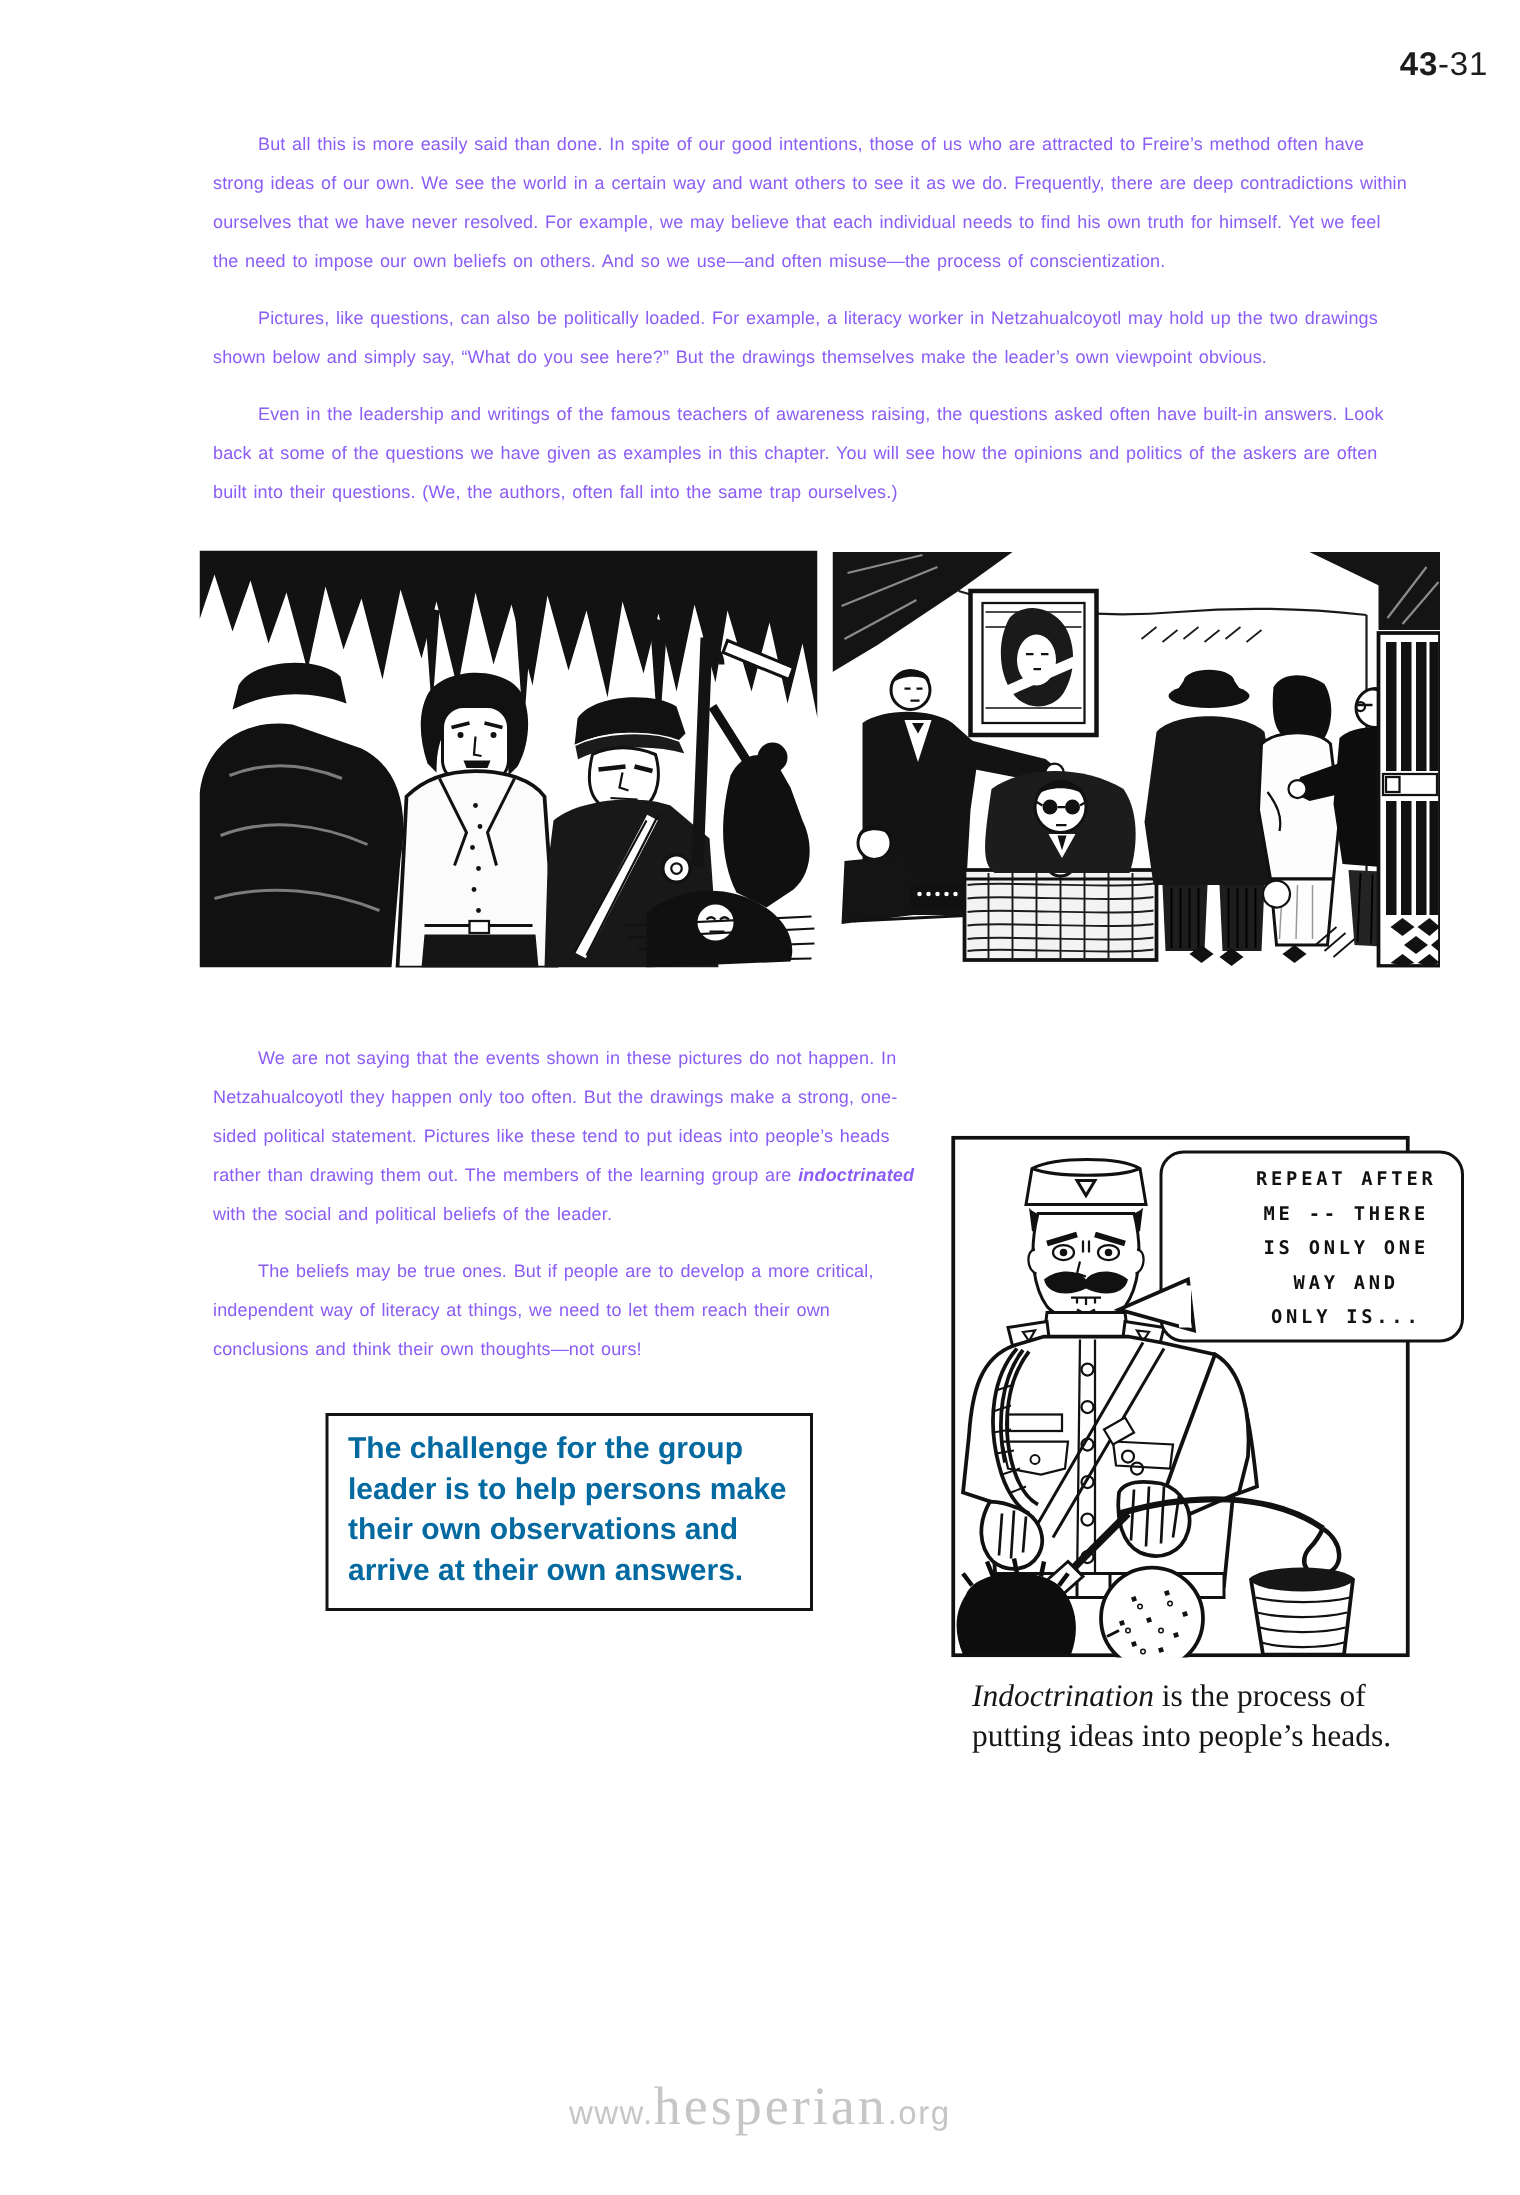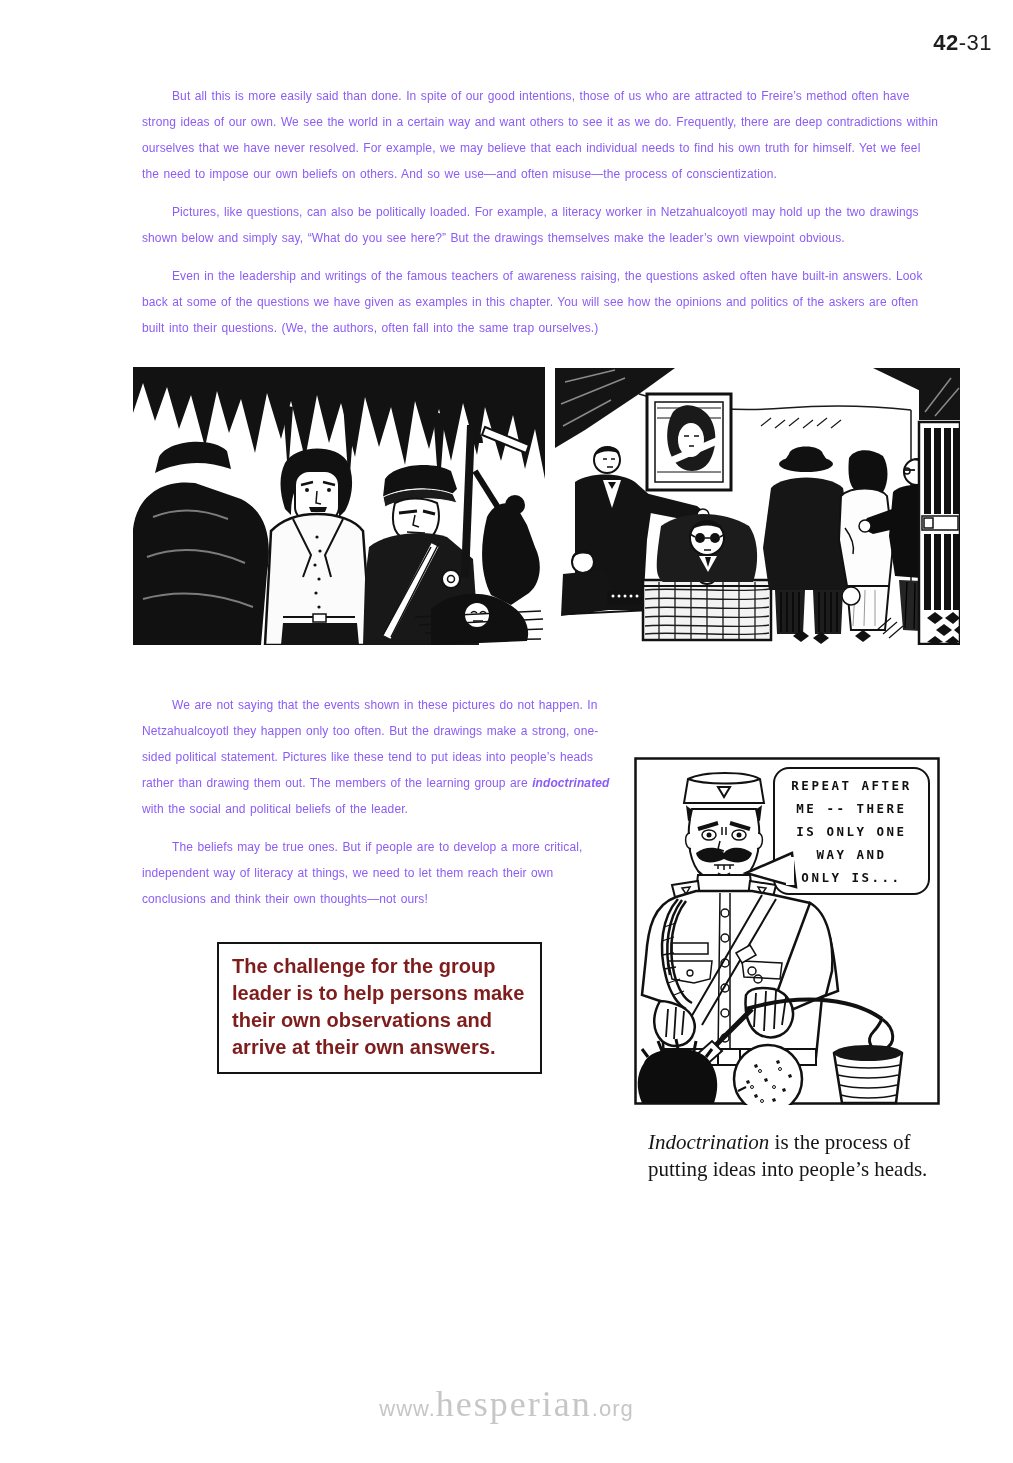--- a/index.html
+++ b/index.html
@@ -10,42 +10,42 @@
   .col{position:absolute;left:142px;top:83px;width:798px;}
   .para{margin:0 0 12px 0;font-size:12px;line-height:26px;text-indent:30px;
         letter-spacing:.1px;word-spacing:1px;color:#8b5cf6;}
   .para:last-child{margin-bottom:0;}
   .em-bi{font-weight:bold;font-style:italic;}
   .pics-row{margin:26px 0 0 -9px;width:827px;height:278px;display:flex;gap:10px;}
   .pic{background:#fff;}
   .wrap-section{margin-top:47px;}
   .wrap-section::after{content:"";display:block;clear:both;}
   .soldier-figure{float:right;width:306px;margin:65px 0 0 14px;position:relative;}
-  .soldier-caption{margin-top:24px;padding-left:14px;width:282px;
+  .soldier-caption{margin-top:12px;padding-left:14px;width:282px;
       font-family:"Liberation Serif",serif;font-size:21px;line-height:27px;color:#161616;}
   .soldier-caption .cap-em{font-style:italic;}
   .speech-bubble{position:absolute;left:139px;top:10px;width:153px;height:124px;
       background:#fff;border:2.5px solid #121212;border-radius:16px;
       display:flex;flex-direction:column;justify-content:center;align-items:center;
       font-family:"DejaVu Sans Mono",monospace;font-size:12.5px;font-weight:bold;
-      letter-spacing:2.5px;line-height:23px;color:#111;text-align:center;}
+      letter-spacing:2.5px;line-height:23px;color:#111;text-align:center;padding-left:46px;}
   .challenge-box{margin:30px 0 0 75px;width:296px;border:2.5px solid #141414;
-      padding:9px 12px 11px 13px;font-weight:bold;font-size:20px;line-height:27px;color:#7f1d1d;}
+      padding:9px 12px 11px 13px;font-weight:bold;font-size:20px;line-height:27px;color:#0369a1;}
   .footer-logo{position:absolute;left:0;right:0;top:1383px;text-align:center;color:#c6c6c6;}
   .footer-line1{font-size:22px;letter-spacing:1px;}
   .footer-line1 .brand{font-family:"Liberation Serif",serif;font-size:36px;letter-spacing:2px;}
   .footer-line2{font-size:24px;letter-spacing:2px;margin-top:-6px;}
   svg{display:block;}
 </style>
 </head>
 <body>
 
 <div class="page">
 
-  <div class="page-number"><b>42</b><span>-31</span></div>
+  <div class="page-number"><b>43</b><span>-31</span></div>
 
   <div class="col">
 
     <p class="para">But all this is more easily said than done. In spite of our good intentions, those of us who are attracted to Freire’s method often have strong ideas of our own. We see the world in a certain way and want others to see it as we do. Frequently, there are deep contradictions within ourselves that we have never resolved. For example, we may believe that each individual needs to find his own truth for himself. Yet we feel the need to impose our own beliefs on others. And so we use—and often misuse—the process of conscientization.</p>
     <p class="para">Pictures, like questions, can also be politically loaded. For example, a literacy worker in Netzahualcoyotl may hold up the two drawings shown below and simply say, “What do you see here?” But the drawings themselves make the leader’s own viewpoint obvious.</p>
     <p class="para">Even in the leadership and writings of the famous teachers of awareness raising, the questions asked often have built-in answers. Look back at some of the questions we have given as examples in this chapter. You will see how the opinions and politics of the askers are often built into their questions. (We, the authors, often fall into the same trap ourselves.)</p>
 
     <div class="pics-row">
 
       <svg class="pic" width="412" height="278" viewBox="0 0 412 278">

